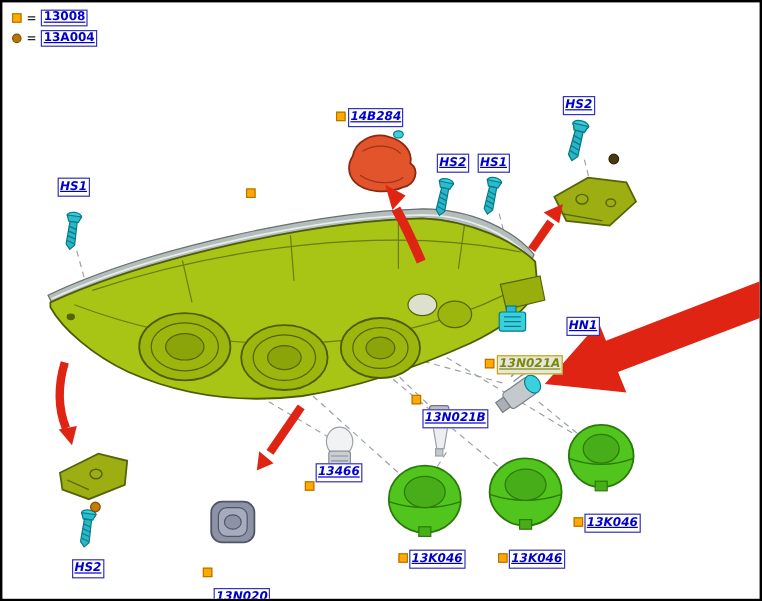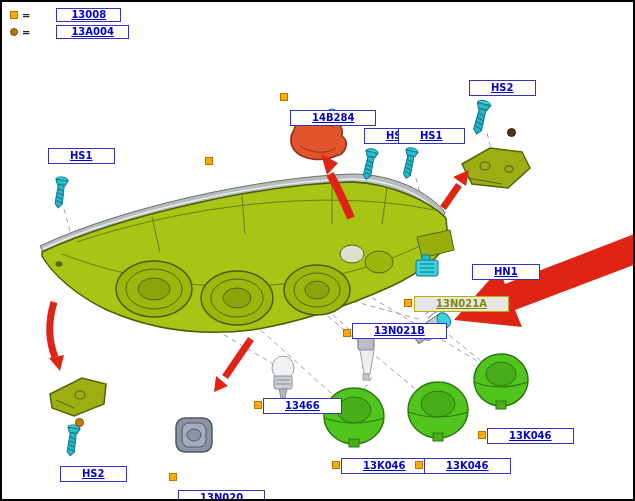--- a/index.html
+++ b/index.html
@@ -4,22 +4,22 @@
 <style>
   html,body { margin:0; padding:0; background:#fff; }
   .canvas {
     position:relative; width:635px; height:501px; background:#ffffff;
     border:2px solid #000; box-sizing:border-box; overflow:hidden;
     font-family:"DejaVu Sans", sans-serif;
   }
   .art { position:absolute; left:0; top:0; }
   .callout {
     position:absolute; font-size:10px; font-weight:bold; color:#0000cc;
-    background:#fff; border:1px solid #3333bb; padding:1px 21px;
-    text-decoration:underline; line-height:1.15; white-space:nowrap; cursor:pointer;
+    background:#fff; border:1px solid #3333bb; padding:1px 1px;
+    text-decoration:underline; line-height:1.15; white-space:nowrap; cursor:pointer;font-style:italic;
   }
   .callout.hl { background:#e5e5e5; color:#7c8a00; border-color:#c2aa00; }
   .marker-square {
     position:absolute; width:8px; height:8px; background:#ffaa00;
     border:1px solid #b87400; box-sizing:border-box;
   }
   .marker-circle {
     position:absolute; width:9px; height:9px; background:#c27c00;
     border:1px solid #7a4e00; border-radius:50%; box-sizing:border-box;
   }
@@ -27,22 +27,22 @@
   .legend {
     position:absolute; left:8px; top:6px; display:flex; flex-direction:column;
     gap:3px; font-size:10px; font-weight:bold;
   }
   .legend-row { display:flex; align-items:center; gap:4px; }
   .legend-sym { display:inline-block; width:8px; height:8px; box-sizing:border-box; }
   .legend-sym.square { background:#ffaa00; border:1px solid #b87400; }
   .legend-sym.circle { background:#b87400; border:1px solid #7a4e00; border-radius:50%; }
   .legend-eq { color:#222; }
   .legend-link {
-    color:#0000cc; border:1px solid #3333bb; padding:0 14px 1px;
-    text-decoration:underline; background:#fff; cursor:pointer;margin-left:22px;
+    color:#0000cc; border:1px solid #3333bb; padding:0 1px 1px;
+    text-decoration:underline; background:#fff; cursor:pointer;
   }
 </style>
 </head>
 <body>
 
 <div class="canvas">
 
   <svg class="art" width="635" height="501" viewBox="0 0 635 501">
     <defs>
       <g id="screw">
@@ -208,28 +208,28 @@
       <span class="legend-link">13008</span>
     </div>
     <div class="legend-row">
       <span class="legend-sym circle"></span>
       <span class="legend-eq">=</span>
       <span class="legend-link">13A004</span>
     </div>
   </div>
 
   <div class="callout" style="left:46px; top:146px;">HS1</div>
-  <div class="callout" style="left:288px; top:88px;margin-top:20px;">14B284</div>
+  <div class="callout" style="left:288px; top:88px;">14B284</div>
   <div class="callout" style="left:362px; top:126px;">HS2</div>
   <div class="callout" style="left:396px; top:126px;">HS1</div>
   <div class="callout" style="left:467px; top:78px;">HS2</div>
   <div class="callout" style="left:470px; top:262px;">HN1</div>
   <div class="callout hl" style="left:412px; top:294px;">13N021A</div>
-  <div class="callout" style="left:350px; top:321px;">13N021B</div>
-  <div class="callout" style="left:261px; top:396px;">13466</div>
+  <div class="callout" style="left:350px; top:339px;">13N021B</div>
+  <div class="callout" style="left:261px; top:384px;">13466</div>
   <div class="callout" style="left:176px; top:468px;margin-top:20px;">13N020</div>
   <div class="callout" style="left:339px; top:456px;">13K046</div>
   <div class="callout" style="left:422px; top:456px;">13K046</div>
   <div class="callout" style="left:485px; top:426px;">13K046</div>
   <div class="callout" style="left:58px; top:464px;">HS2</div>
 
   <span class="marker-square" style="left:203px; top:155px;"></span>
   <span class="marker-square" style="left:278px; top:91px;"></span>
   <span class="marker-square" style="left:402px; top:297px;"></span>
   <span class="marker-square" style="left:341px; top:327px;"></span>

